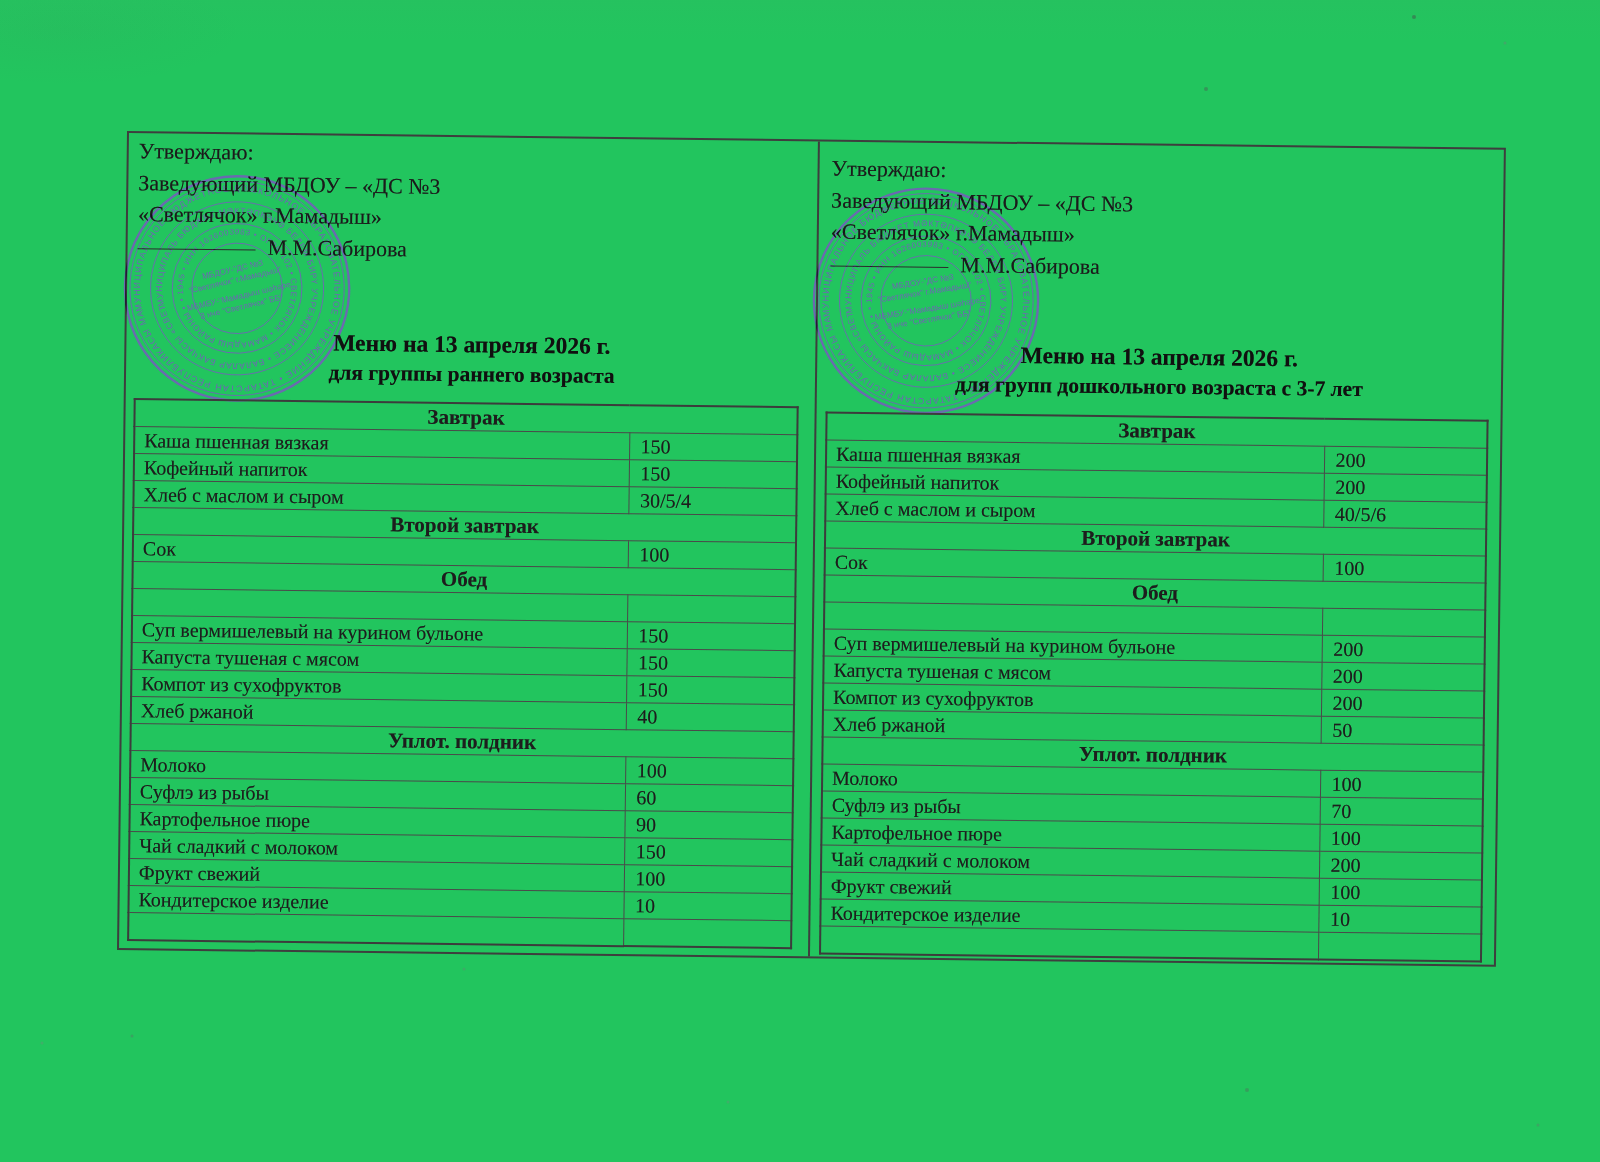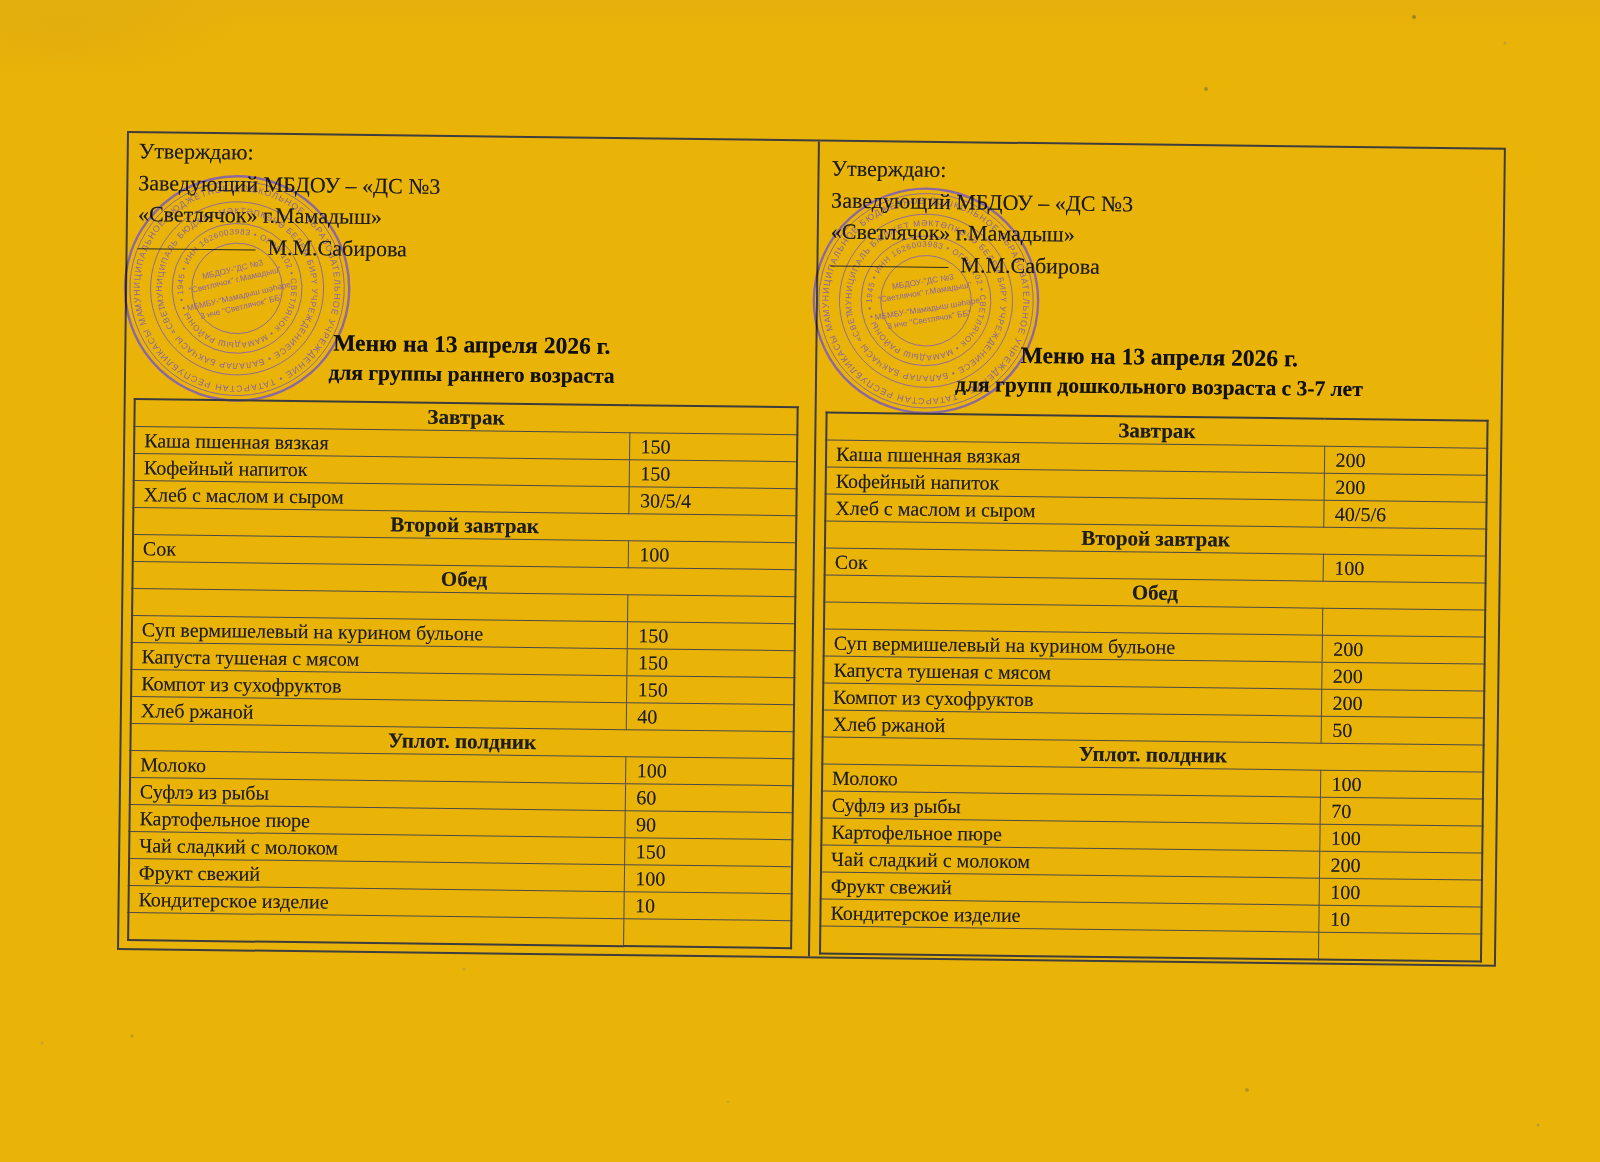--- a/index.html
+++ b/index.html
@@ -1,18 +1,18 @@
 <!DOCTYPE html>
 <html><head>
 <meta charset="utf-8">
 <style>
   html,body{margin:0;padding:0;}
   #scan{
     position:relative;width:1600px;height:1162px;overflow:hidden;
-    background:#eab308;
+    background:#22c55e;
     font-family:"Liberation Serif","DejaVu Serif",serif;
   }
   #scan::before{ 
     content:"";position:absolute;left:0;top:0;width:100%;height:60px;
     background:linear-gradient(180deg,rgba(120,120,120,0.04),transparent 70%);
     pointer-events:none;
   }
   .smudge{
     position:absolute;left:0;top:0;width:260px;height:90px;
     background:radial-gradient(ellipse at 25% 35%,rgba(90,90,90,0.05),transparent 65%);

